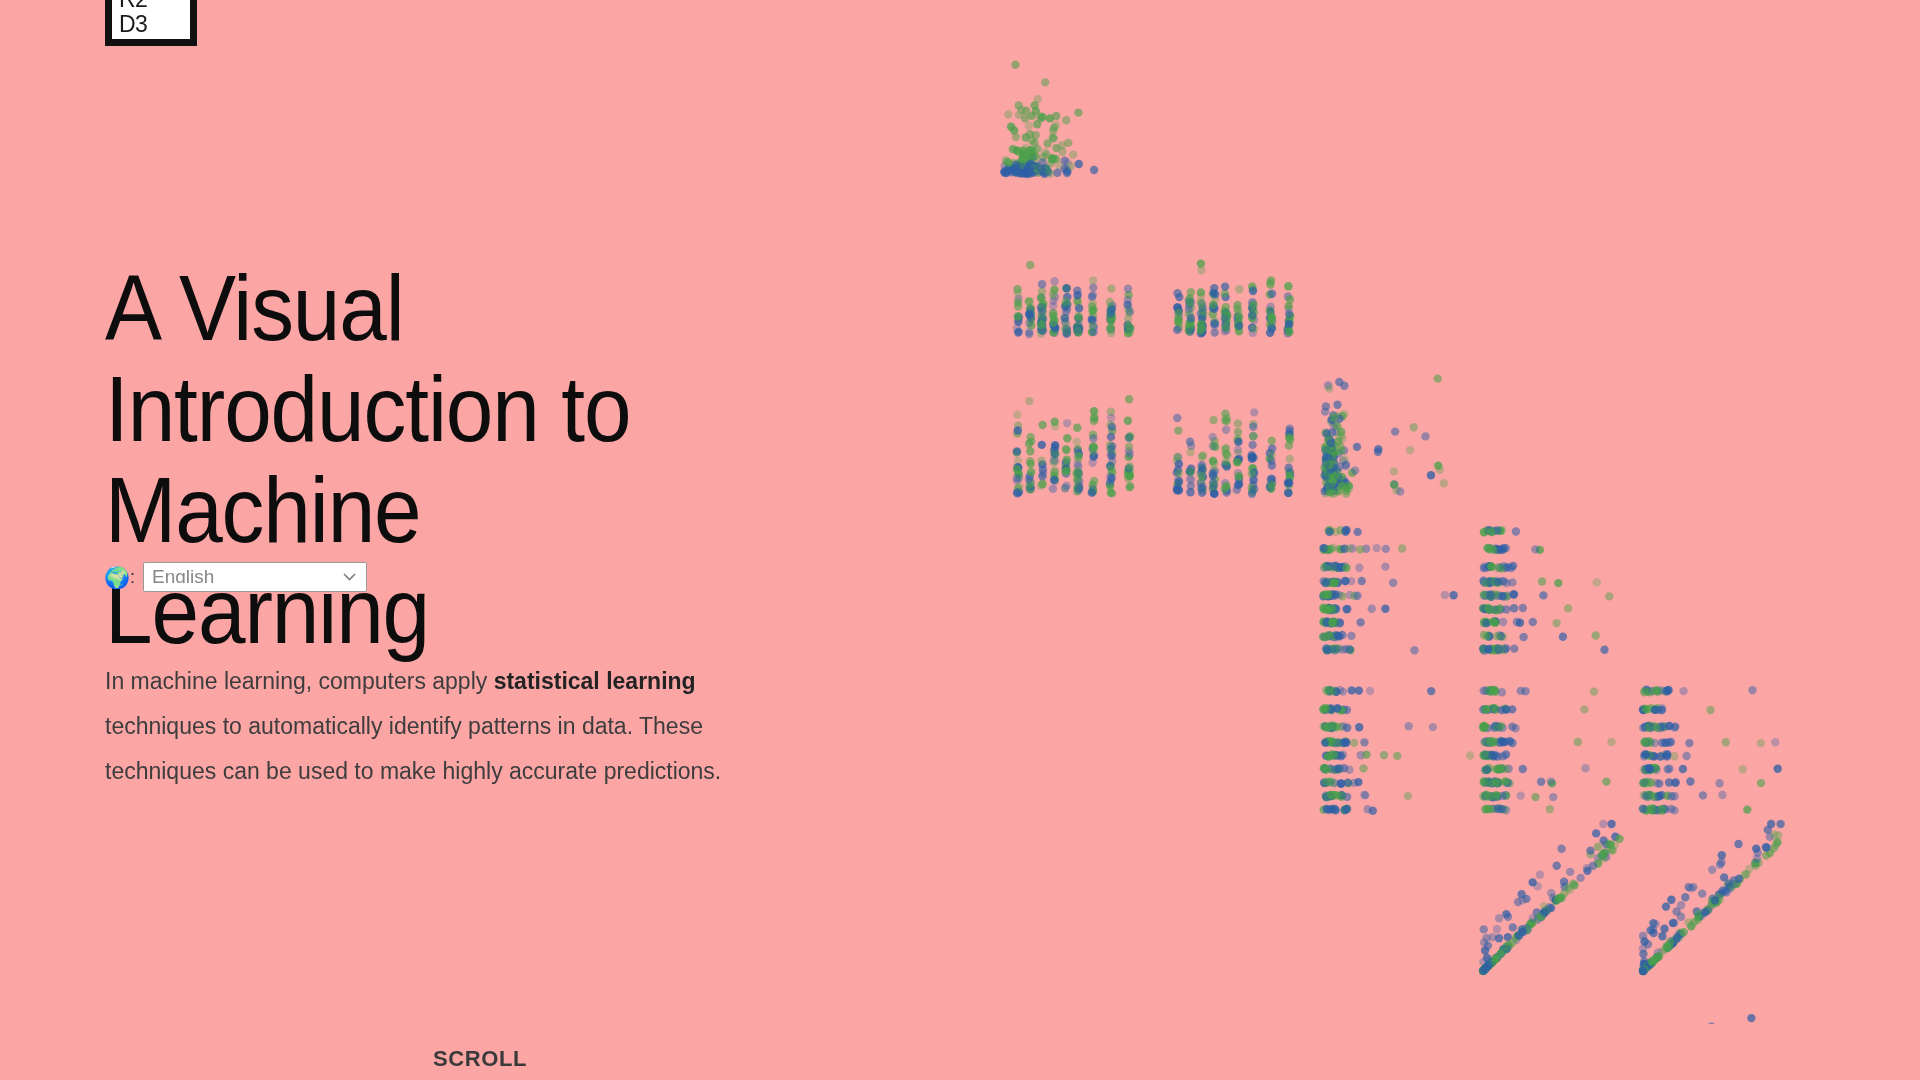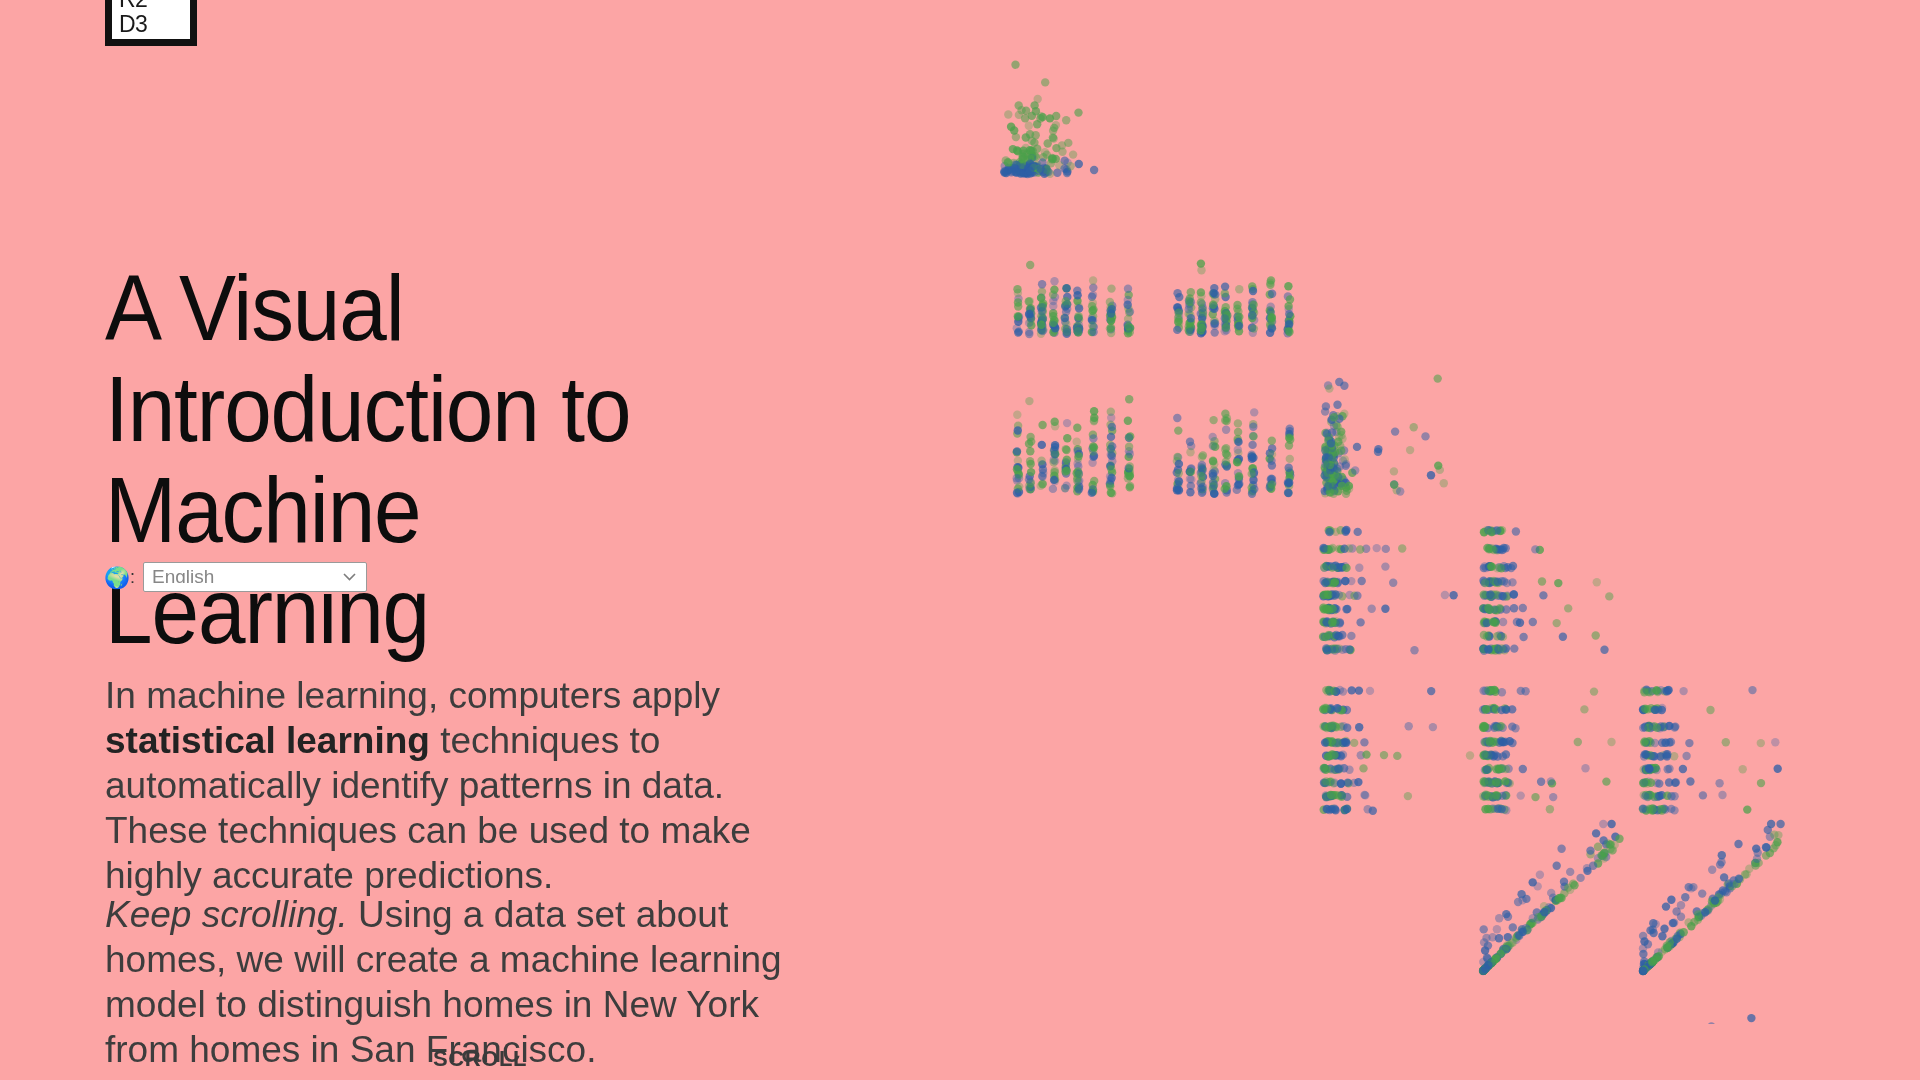--- a/index.html
+++ b/index.html
@@ -108,21 +108,21 @@
     width: 13px;
     height: 8px;
   }
   #lang-select-wrap { position: relative; display: inline-block; }
 
   .body-para {
     position: absolute;
     left: 105px;
     width: 688px;
     font-family: "Liberation Sans", sans-serif;
-    font-size: 37px;
+    font-size: 23px;
     line-height: 45px;
     color: #3d3d3d;
     font-weight: 400;
   }
   #para-1 { top: 636px; }
   #para-2 { top: 855px; }
   .body-para b { font-weight: 700; color: #232323; }
   .body-para i { font-style: italic; }
 
   #scroll-cue {
@@ -177,23 +177,20 @@
         <svg id="lang-caret" viewBox="0 0 13 8">
           <path d="M1 1 L6.5 6.6 L12 1" fill="none" stroke="#7d7d7d" stroke-width="1.6"></path>
         </svg>
       </span>
     </div>
 
     <p class="body-para" id="para-1">
       <span>In machine learning, computers apply </span><b>statistical learning</b><span> techniques to automatically identify patterns in data. These techniques can be used to make highly accurate predictions.</span>
     </p>
 
-    <p class="body-para" id="para-2">
-      <i>Keep scrolling.</i><span> Using a data set about homes, we will create a machine learning model to distinguish homes in New York from homes in San Francisco.</span>
-    </p>
 
     <div id="scroll-cue">SCROLL</div>
   </div>
 
   <div id="splom-wrap">
     <svg id="splom" width="920" height="1000" viewBox="0 0 920 1000">
         <circle cx="23.4" cy="126.6" r="4.2" fill="#4aa14a" fill-opacity="0.72"></circle>
         <circle cx="28.8" cy="140.5" r="4.2" fill="#4aa14a" fill-opacity="0.36"></circle>
         <circle cx="20.7" cy="140.0" r="4.2" fill="#2d5fa6" fill-opacity="0.70"></circle>
         <circle cx="12.5" cy="144.4" r="4.2" fill="#2d5fa6" fill-opacity="0.59"></circle>

